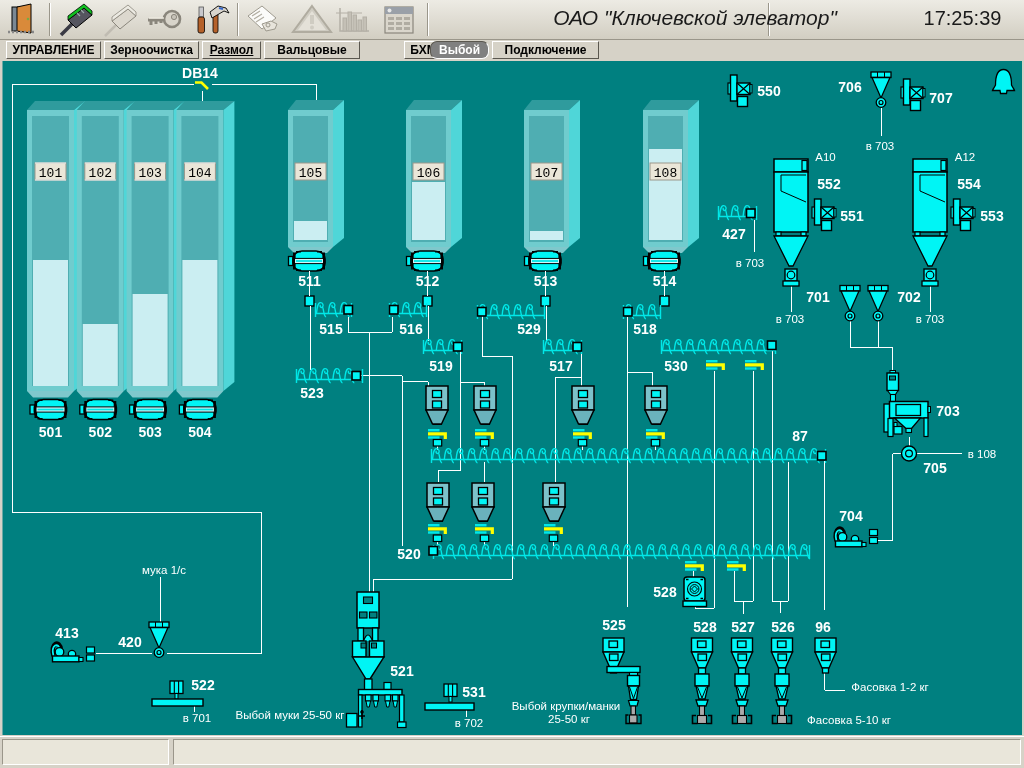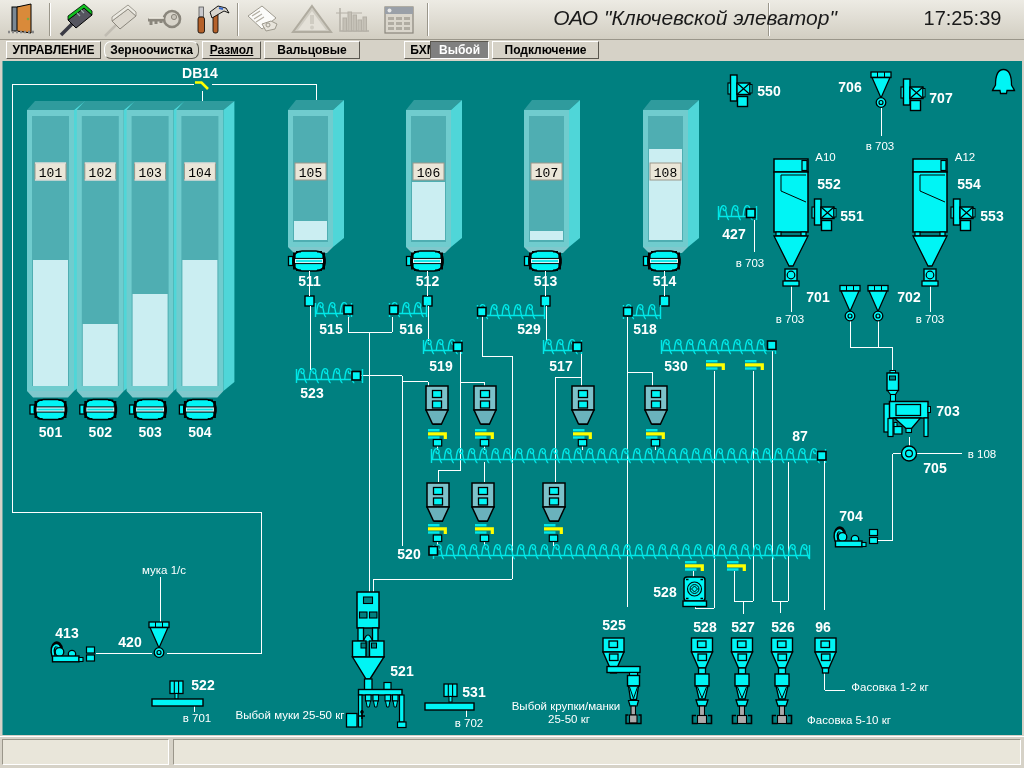--- a/index.html
+++ b/index.html
@@ -4,21 +4,21 @@
 body { width:1024px; height:768px; overflow:hidden; background:#D6D2C7; font-family:"Liberation Sans", sans-serif; }
 .toolbar { position:absolute; left:0; top:0; width:1024px; height:40px;
   background:linear-gradient(#EDEBE4,#D2CEC2); border-bottom:1px solid #9a968a; }
 .sep { position:absolute; top:3px; height:33px; width:2px; border-left:1px solid #9a968a; border-right:1px solid #fff; }
 .title { position:absolute; left:540px; top:6px; width:310px; text-align:center; font-style:italic; font-size:21px; color:#1a1a1a; }
 .clock { position:absolute; left:905px; top:7px; width:115px; text-align:center; font-size:20px; color:#1a1a1a; }
 .menubar { position:absolute; left:0; top:40px; width:1024px; height:21px; background:#D6D2C7; }
 .mb { position:absolute; top:1px; height:18px; background:#D6D2C7; border-top:1px solid #fff; border-left:1px solid #fff;
   border-right:1.5px solid #5a574f; border-bottom:1.5px solid #5a574f; font-size:12px; font-weight:bold; color:#000;
   text-align:center; line-height:16px; }
-.mbsel { background:#808080; color:#fff; border-top:1.5px solid #5a574f; border-left:1.5px solid #5a574f; border-right:1px solid #fff; border-bottom:1px solid #fff; }
+.mbsel { background:#808080; color:#fff; border-top:1.5px solid #5a574f; border-left:1.5px solid #5a574f; border-right:1px solid #fff; border-bottom:1px solid #fff;border-radius:7px; }
 .main { position:absolute; left:0; top:0; }
 .statusbar { position:absolute; left:0; top:736px; width:1024px; height:32px; background:#D6D2C7; border-top:1px solid #fff; }
 .pane { position:absolute; top:2px; height:26px; background:#E9E6DA; border:1px solid; border-color:#9a968a #fff #fff #9a968a; }
 </style></head>
 <body>
 <div class="toolbar">
  <svg width="1024" height="40">
 
   <g>
    <rect x="12" y="7" width="17" height="24" fill="#7a8894" stroke="#000" stroke-width="1"></rect>
@@ -98,21 +98,21 @@
  </svg>
  <div class="sep" style="left:49px"></div>
  <div class="sep" style="left:237px"></div>
  <div class="sep" style="left:427px"></div>
  <div class="sep" style="left:768px"></div>
  <div class="title">ОАО "Ключевской элеватор"</div>
  <div class="clock">17:25:39</div>
 </div>
 <div class="menubar">
  <div class="mb" style="left:6px; width:95px;">УПРАВЛЕНИЕ</div>
- <div class="mb" style="left:104px; width:95px;border-radius:7px;">Зерноочистка</div>
+ <div class="mb" style="left:104px; width:95px;">Зерноочистка</div>
  <div class="mb" style="left:202px; width:59px;text-decoration:underline;">Размол</div>
  <div class="mb" style="left:264px; width:96px;">Вальцовые станки</div>
  <div class="mb" style="left:404px; width:39px;">БХМ</div>
  <div class="mb mbsel" style="left:430px; width:59px;">Выбой</div>
  <div class="mb" style="left:492px; width:107px;">Подключение</div>
 </div>
 <svg class="main" width="1024" height="736">
 <rect x="0" y="61" width="1024" height="674" fill="#008080"></rect>
 <rect x="0" y="61" width="2.5" height="674" fill="#D6D2C7"></rect>
 <rect x="1022" y="61" width="2" height="674" fill="#D6D2C7"></rect>

